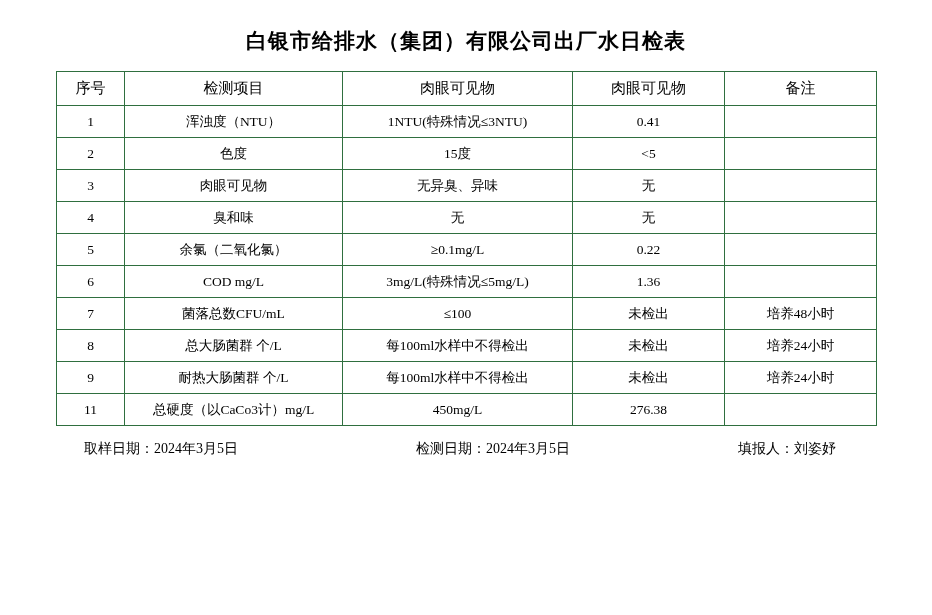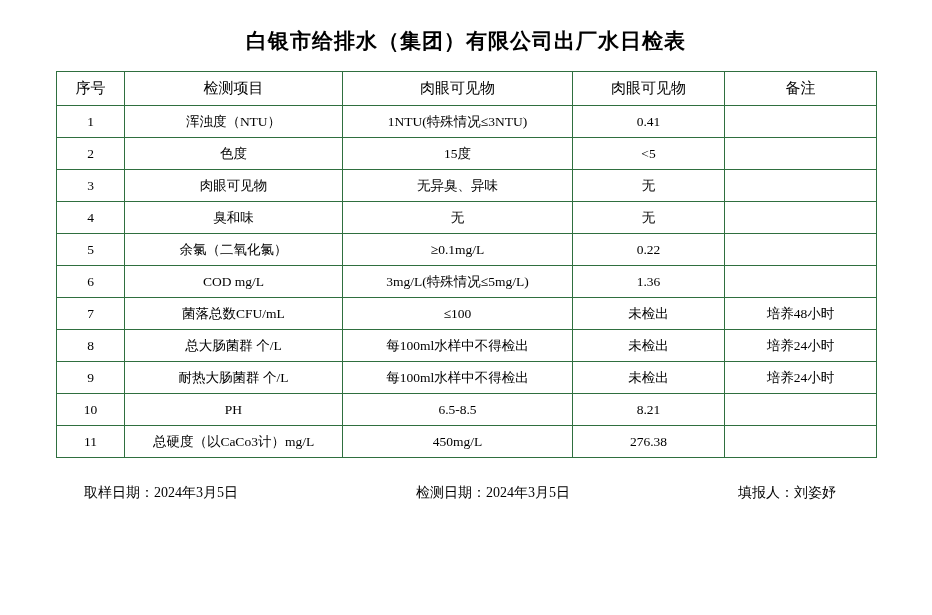--- a/index.html
+++ b/index.html
@@ -59,21 +59,21 @@
   .col-5 { width: 152px; }
   .num-cell, .val-cell {
     font-family: "DejaVu Sans Mono", "Liberation Mono", monospace;
     font-size: 12.5px;
   }
   .mono-inline {
     font-family: "DejaVu Sans Mono", "Liberation Mono", monospace;
     font-size: 12px;
   }
   .footer {
-    margin: 12px auto;
+    margin: 0 auto;
     width: 820px;
     display: flex;
     justify-content: space-between;
     padding-top: 14px;
     font-size: 14px;
     font-family: "Liberation Serif", "DejaVu Serif", serif;
   }
   .footer > div {
     white-space: nowrap;
   }
@@ -164,27 +164,20 @@
           <td>培养24小时</td>
         </tr>
         <tr>
           <td class="num-cell">9</td>
           <td>耐热大肠菌群 个/L</td>
           <td>每100ml水样中不得检出</td>
           <td>未检出</td>
           <td>培养24小时</td>
         </tr>
         <tr>
-          <td class="num-cell">10</td>
-          <td class="mono-inline">PH</td>
-          <td class="mono-inline">6.5-8.5</td>
-          <td class="val-cell">8.21</td>
-          <td></td>
-        </tr>
-        <tr>
           <td class="num-cell">11</td>
           <td>总硬度（以CaCo3计）mg/L</td>
           <td class="mono-inline">450mg/L</td>
           <td class="val-cell">276.38</td>
           <td></td>
         </tr>
       </tbody>
     </table>
   </div>
 

